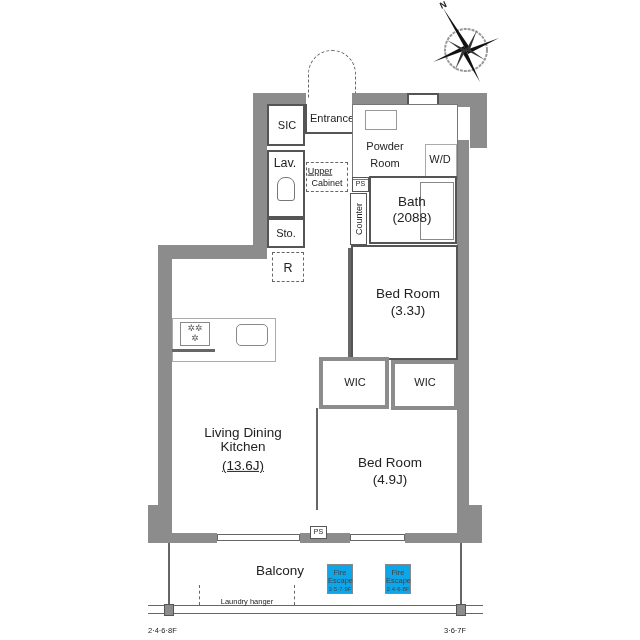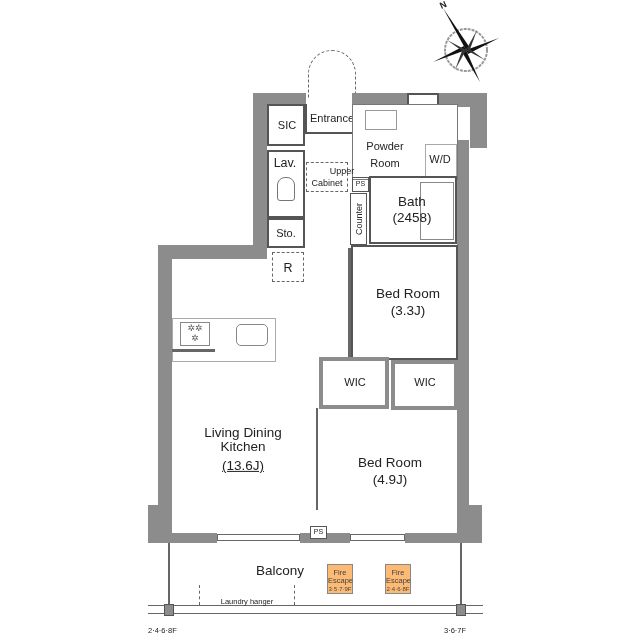--- a/index.html
+++ b/index.html
@@ -9,21 +9,21 @@
   .wall { position:absolute; background:#8c8c8c; }
   .room { position:absolute; background:#fff; border:2px solid #555; box-sizing:border-box; }
   .lbl { position:absolute; text-align:center; line-height:1.2; white-space:nowrap; transform:translate(-50%,-50%); }
   .s11 { font-size:11px; }
   .s12 { font-size:12.5px; }
   .s13 { font-size:13.5px; }
   .s9 { font-size:9px; }
   .s8 { font-size:7.5px; }
   .dash { position:absolute; border:1px dashed #666; box-sizing:border-box; }
   .line { position:absolute; background:#666; }
-  .fire { position:absolute; border:1px solid #888; background:#fdba74; width:26px; height:30px; box-sizing:border-box; font-size:7.5px; text-align:center; line-height:1.05; padding-top:4px; color:#444; }
+  .fire { position:absolute; border:1px solid #888; background:#0ea5e9; width:26px; height:30px; box-sizing:border-box; font-size:7.5px; text-align:center; line-height:1.05; padding-top:4px; color:#444; }
   .window { position:absolute; height:7px; border:1px solid #666; background:#fff; box-sizing:border-box; }
   .col { position:absolute; width:10px; height:12px; background:#8c8c8c; border:1px solid #555; box-sizing:border-box; }
 </style>
 </head>
 <body>
 
 <div class="abs" style="left:425px;top:0;width:80px;height:85px;">
   <svg width="80" height="85" viewBox="0 0 80 85">
     <circle cx="41" cy="50" r="21" fill="none" stroke="#999" stroke-width="2" stroke-dasharray="3,1"></circle>
     <polygon points="41,50 18,8 45,48" fill="#111"></polygon>
@@ -73,29 +73,29 @@
 <span class="lbl s11" style="left:385px;top:147px;">Powder</span>
 <span class="lbl s11" style="left:385px;top:164px;">Room</span>
 <div class="dash" style="left:425px;top:144px;width:32px;height:34px;border-style:solid;border-color:#aaa;"></div>
 <span class="lbl s11" style="left:440px;top:160px;">W/D</span>
 
 <div class="room" style="left:267px;top:150px;width:38px;height:68px;"></div>
 <span class="lbl s12" style="left:285px;top:163px;">Lav.</span>
 <div class="abs" style="left:277px;top:177px;width:16px;height:22px;border:1px solid #777;border-radius:8px 8px 3px 3px;"></div>
 
 <div class="dash" style="left:306px;top:162px;width:42px;height:30px;"></div>
-<span class="lbl s9" style="left:342px;top:171px;">Upper</span>
+<span class="lbl s9" style="left:320px;top:171px;text-decoration:underline;">Upper</span>
 <span class="lbl s9" style="left:327px;top:183px;">Cabinet</span>
 
 <div class="abs" style="left:352px;top:177px;width:15px;height:13px;border:1px solid #555;font-size:7px;text-align:center;line-height:12px;">PS</div>
 
 <div class="room" style="left:369px;top:176px;width:88px;height:68px;"></div>
 <div class="abs" style="left:420px;top:182px;width:32px;height:56px;border:1px solid #888;"></div>
 <span class="lbl s13" style="left:412px;top:202px;">Bath</span>
-<span class="lbl s13" style="left:412px;top:218px;">(2458)</span>
+<span class="lbl s13" style="left:412px;top:218px;">(2088)</span>
 
 <div class="room" style="left:350px;top:193px;width:17px;height:52px;border-width:1px;"></div>
 <span class="lbl s9" style="left:359px;top:219px;transform:translate(-50%,-50%) rotate(-90deg);">Counter</span>
 
 <div class="room" style="left:267px;top:218px;width:38px;height:30px;"></div>
 <span class="lbl s11" style="left:286px;top:234px;">Sto.</span>
 
 <div class="dash" style="left:272px;top:252px;width:32px;height:30px;"></div>
 <span class="lbl s12" style="left:288px;top:268px;">R</span>
 

